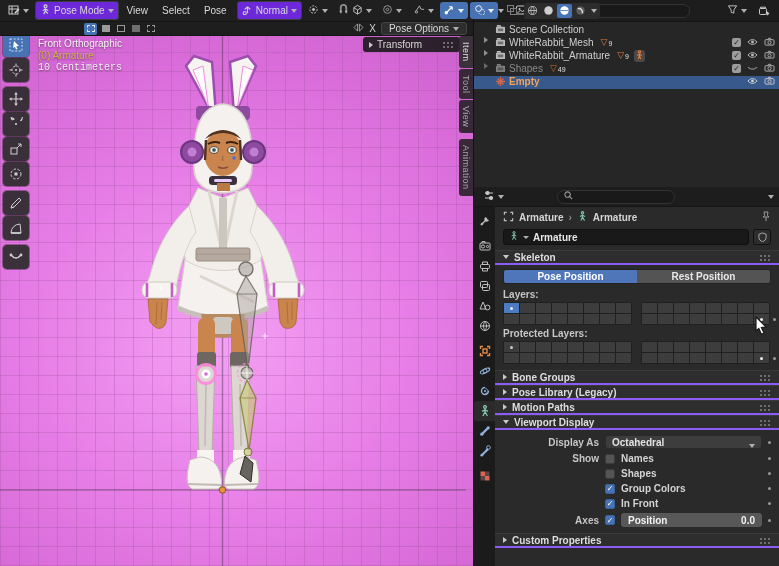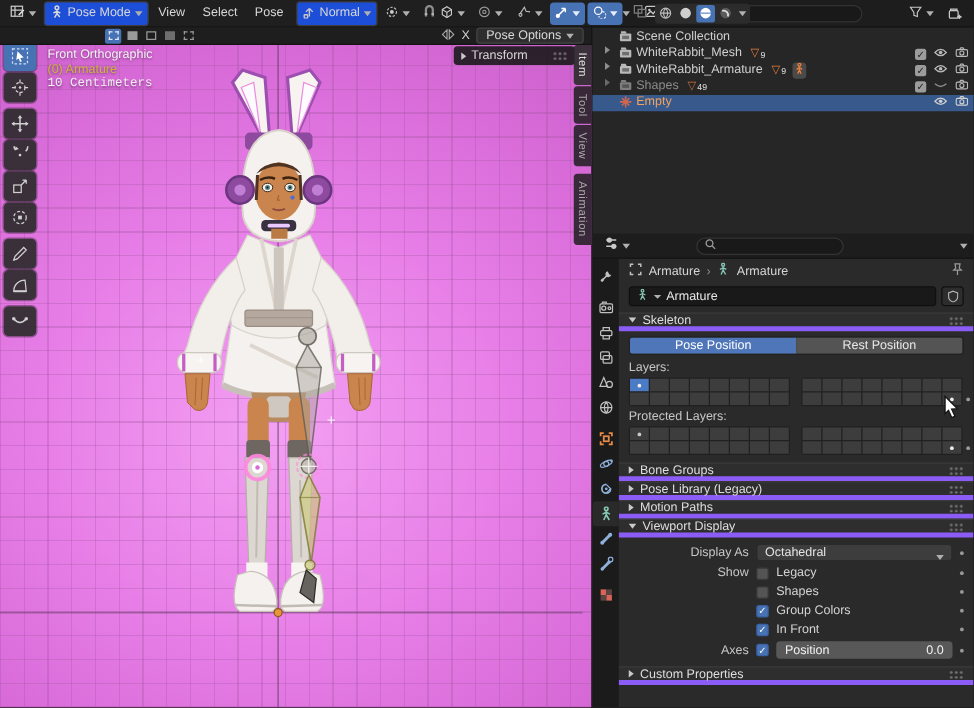--- a/index.html
+++ b/index.html
@@ -6,21 +6,21 @@
   html,body { width:779px; height:566px; overflow:hidden; background:#1d1d1d;
     font-family:"Liberation Sans","DejaVu Sans",sans-serif; font-size:10px; color:#d3d3d3;
     -webkit-font-smoothing:antialiased; }
   .app { display:flex; width:779px; height:566px; }
 
   
   .vp-editor { width:473px; display:flex; flex-direction:column; position:relative; }
   .vp-header { height:22px; background:#1f1f1f; display:flex; align-items:center; gap:2px;
     padding:0 4px; border-bottom:1px solid #161616; white-space:nowrap; }
   .hbtn { display:flex; align-items:center; gap:3px; padding:2px 4px; border-radius:3px; color:#d8d8d8; }
-  .pill { background:#1d4ed8; border:1px solid #3d3d3d; border-radius:3px; }
+  .pill { background:#6d28d9; border:1px solid #3d3d3d; border-radius:3px; }
   .menu { padding:2px 6px; border-radius:3px; color:#d8d8d8; }
   .chev { width:0; height:0; border-left:3px solid transparent; border-right:3px solid transparent;
     border-top:4px solid #b0b0b0; display:inline-block; }
   .seg-shade { display:flex; background:#2c2c2c; border-radius:3px; padding:1px; gap:1px; align-items:center;}
   .shade-it { width:15px; height:14px; border-radius:2px; display:flex; align-items:center; justify-content:center; }
   .shade-it.on { background:#4772b3; }
   .blue-tg { background:#4772b3; border-radius:3px; }
 
   .vp-toolrow { height:14px; background:#1e1e1e; display:flex; align-items:center;
     padding:0 6px; border-bottom:1px solid #141414; }
@@ -74,48 +74,48 @@
   .outliner { height:187px; background:#262626; display:flex; flex-direction:column; }
   .ol-header { height:22px; background:#1d1d1d; border-bottom:1px solid #151515; display:flex;
     align-items:center; gap:3px; padding:0 5px; }
   .search { display:flex; align-items:center; gap:4px; background:#191919; border:1px solid #333;
     border-radius:8px; height:14px; padding:0 6px; }
   .ol-rows { padding-top:2px; }
   .ol-row { height:13px; display:flex; align-items:flex-start; gap:3px; padding-left:6px; position:relative; }
   .ol-row .lbl { color:#cfcfcf; }
   .ol-row.dim .lbl { color:#8a8a8a; }
   .ol-row.sel { background:#38598c; }
-  .ol-row.sel .lbl { color:#f2a35c; }
+  .ol-row.sel .lbl { color:#f2a35c;font-weight:bold; }
   .ol-ind { width:12px; display:flex; justify-content:center; }
   .badge { color:#e77e3c; font-size:9px; display:flex; align-items:flex-end; margin-left:4px; }
   .badge .cnt { font-size:7px; color:#e0e0e0; margin-left:1px; }
   .ol-ctrl { position:absolute; right:4px; display:flex; gap:6px; align-items:center; }
   .cbx { width:9px; height:9px; border-radius:2px; background:#9c9c9c; display:flex; align-items:center;
     justify-content:center; color:#222; font-size:8px; font-weight:bold; }
 
-  .props { flex:1; background:#2a2a2a; display:flex; flex-direction:column; overflow:hidden; }
+  .props { flex:1; background:#2a2a2a; display:flex; flex-direction:column; overflow:hidden;font-weight:bold; }
   .pr-header { height:20px; background:#1d1d1d; border-bottom:1px solid #151515; display:flex;
     align-items:center; padding:0 5px; gap:4px; }
   .pr-header .search { width:118px; margin:0 auto; }
   .pr-body { flex:1; display:flex; overflow:hidden; }
   .ptabs { width:21px; background:#1b1b1b; display:flex; flex-direction:column; align-items:stretch; padding-top:4px; }
   .ptab { height:20px; display:flex; align-items:center; justify-content:center; }
   .ptab.on { background:#2a2a2a; border-radius:3px 0 0 3px; }
   .ptab.gap { margin-top:5px; }
   .pcontent { flex:1; overflow:hidden; display:flex; flex-direction:column; }
 
   .crumb { height:20px; display:flex; align-items:center; gap:5px; padding:0 8px; color:#d5d5d5; }
   .crumb .sep { color:#8a8a8a; }
   .namerow { display:flex; align-items:center; gap:4px; padding:0 8px; margin:2px 0 5px; }
   .namefield { flex:1; height:16px; background:#191919; border:1px solid #101010; border-radius:3px;
     display:flex; align-items:center; gap:4px; padding:0 5px; color:#e6e6e6; }
   .fuser { width:18px; height:16px; background:#2d2d2d; border:1px solid #101010; border-radius:3px;
     display:flex; align-items:center; justify-content:center; }
 
-  .panelhdr { height:15px; background:#2e2e2e; border-top:1px solid #3a3a3a; border-bottom:4px solid #8b5cf6;
+  .panelhdr { height:15px; background:#2e2e2e; border-top:1px solid #3a3a3a; border-bottom:2px solid #8b5cf6;
     display:flex; align-items:center; gap:5px; padding:0 8px; color:#dedede; }
   .panelhdr .grip { margin-left:auto; }
   .panelbody { padding:4px 8px 6px; }
 
   .segmented { display:flex; height:15px; border-radius:3px; overflow:hidden; border:1px solid #222;
     margin-bottom:5px; }
   .seg { flex:1; display:flex; align-items:center; justify-content:center; background:#545454; color:#e8e8e8; }
   .seg.on { background:#4f76b8; color:#fff; }
 
   .flabel { color:#c6c6c6; margin:3px 0 2px; }
@@ -1010,21 +1010,21 @@
               <span class="plabel">Display As</span>
               <div class="dropdown">
                 <span>Octahedral</span>
                 <span class="chev"></span>
               </div>
               <span class="deco"></span>
             </div>
             <div class="prow">
               <span class="plabel">Show</span>
               <span class="cb"></span>
-              <span style="flex:1">Legacy</span>
+              <span style="flex:1">Names</span>
               <span class="deco"></span>
             </div>
             <div class="prow">
               <span class="plabel"></span>
               <span class="cb"></span>
               <span style="flex:1">Shapes</span>
               <span class="deco"></span>
             </div>
             <div class="prow">
               <span class="plabel"></span>

